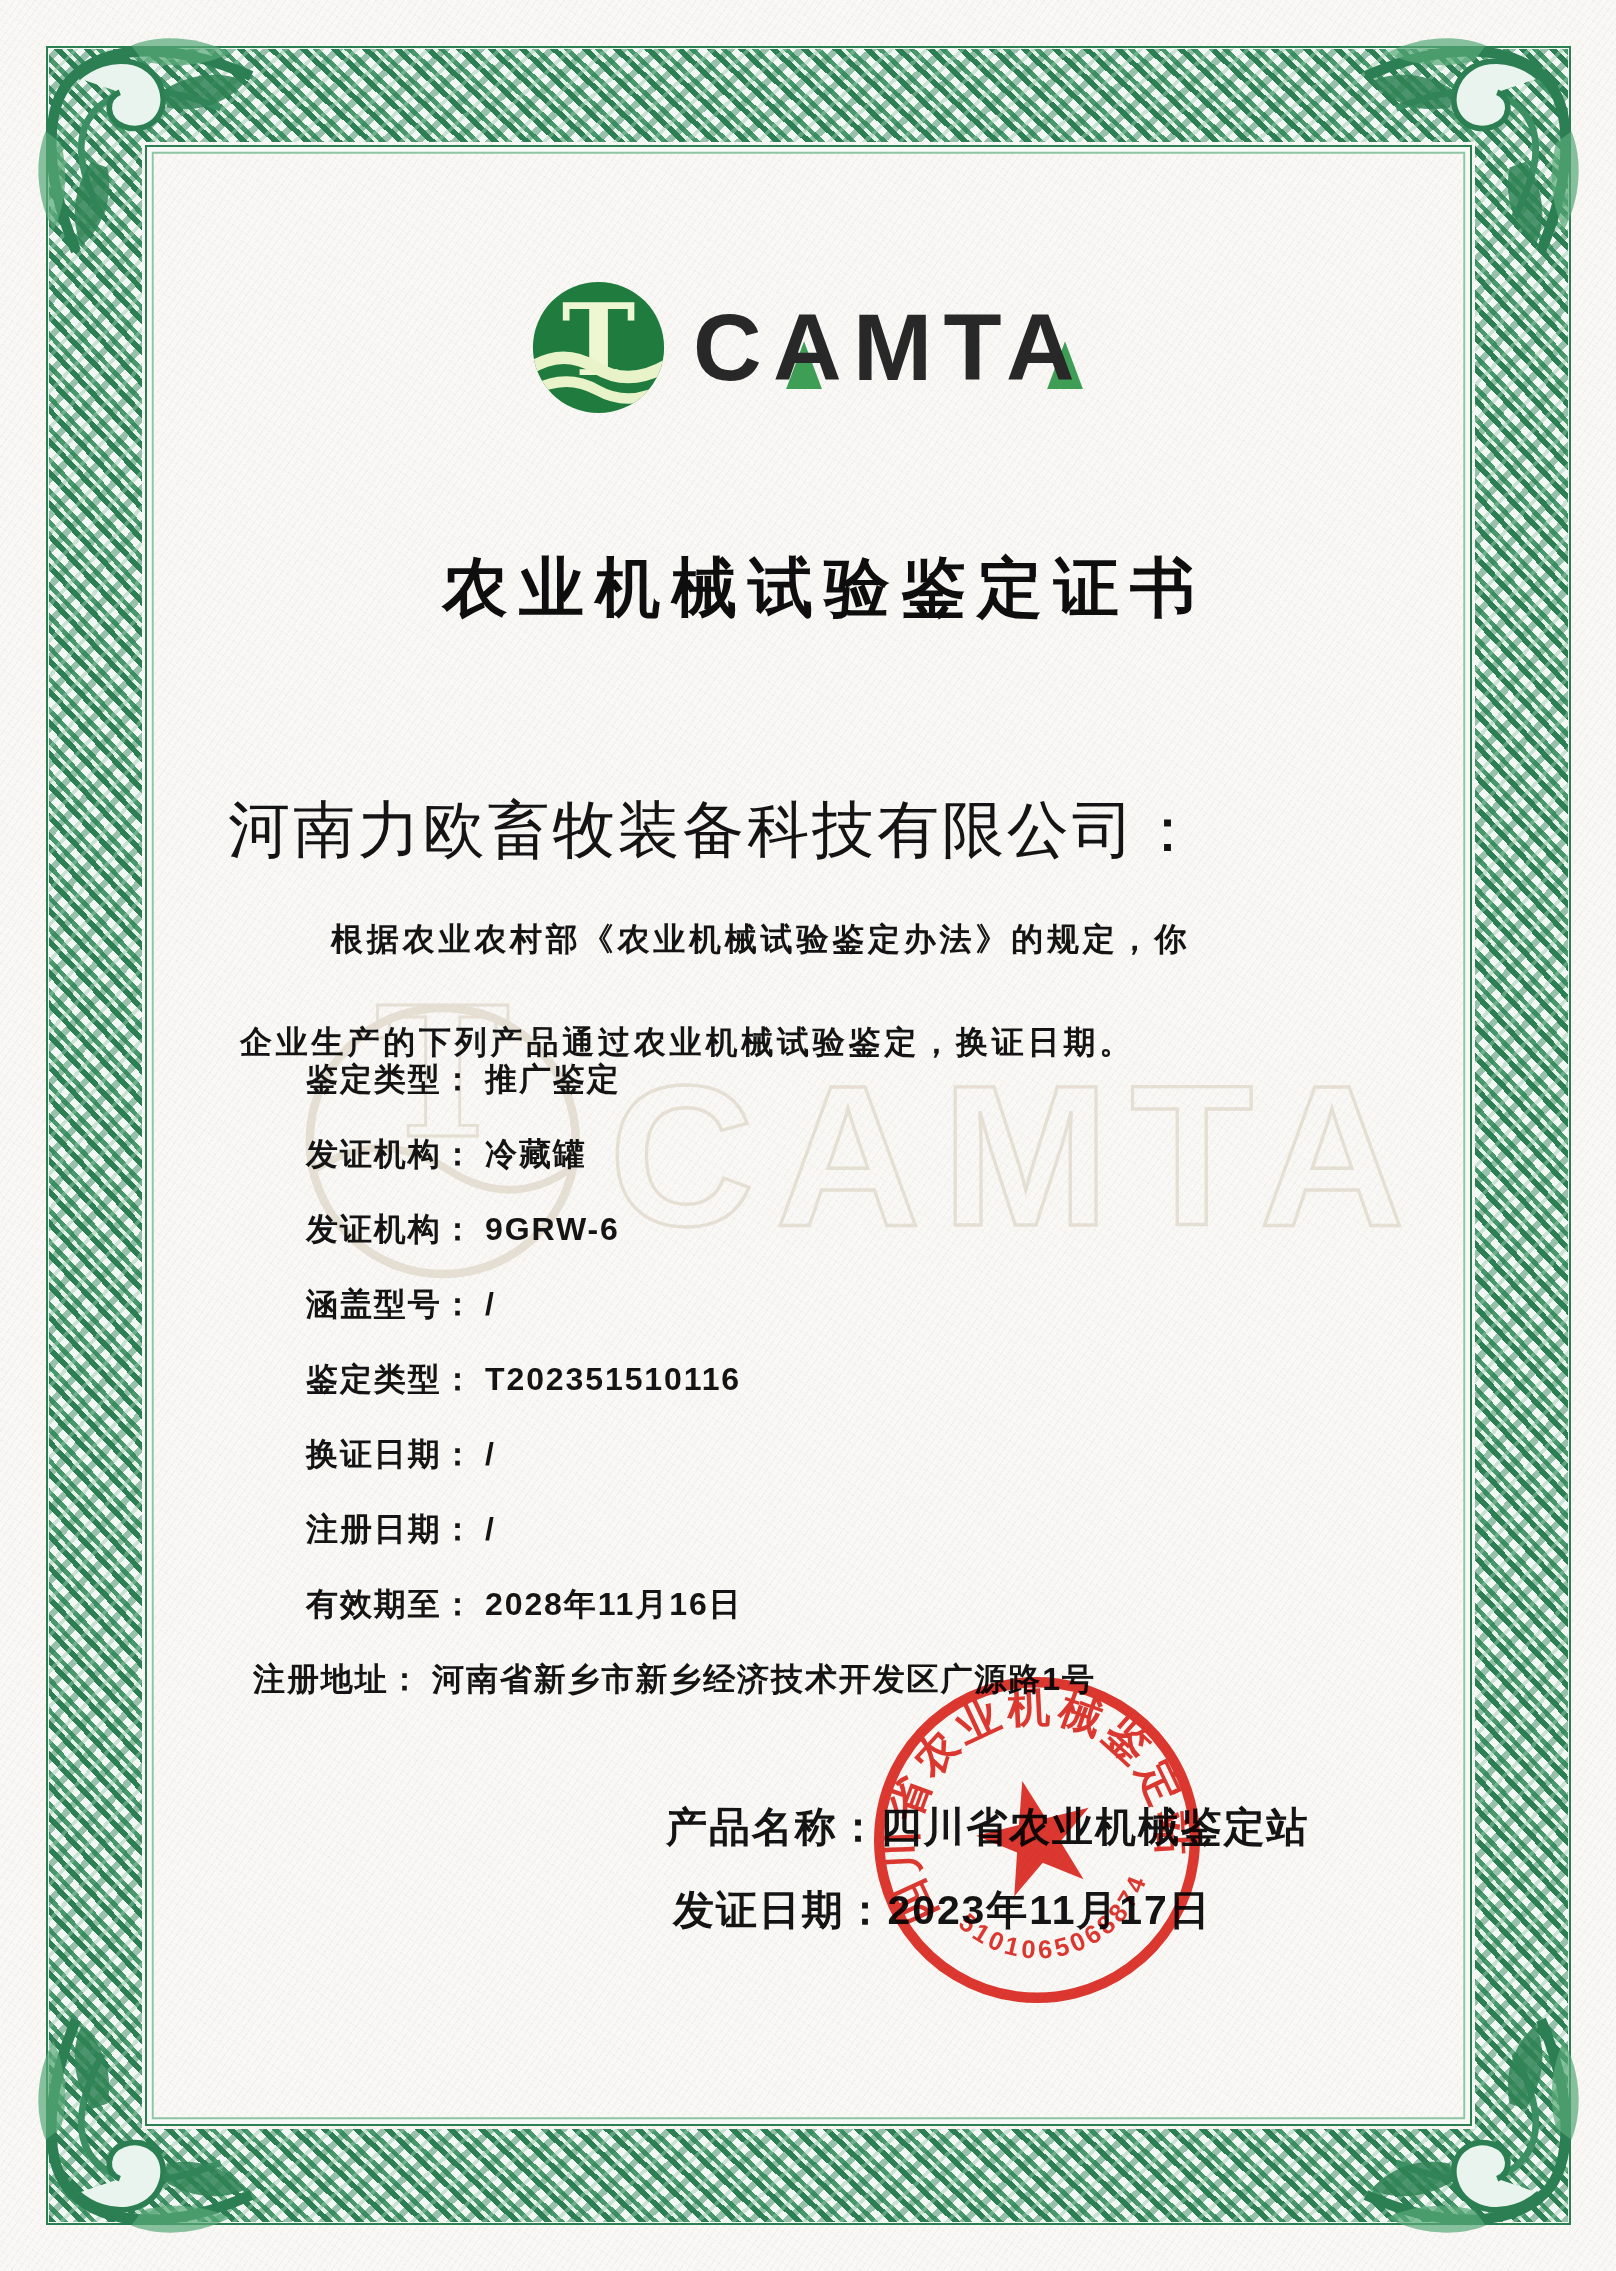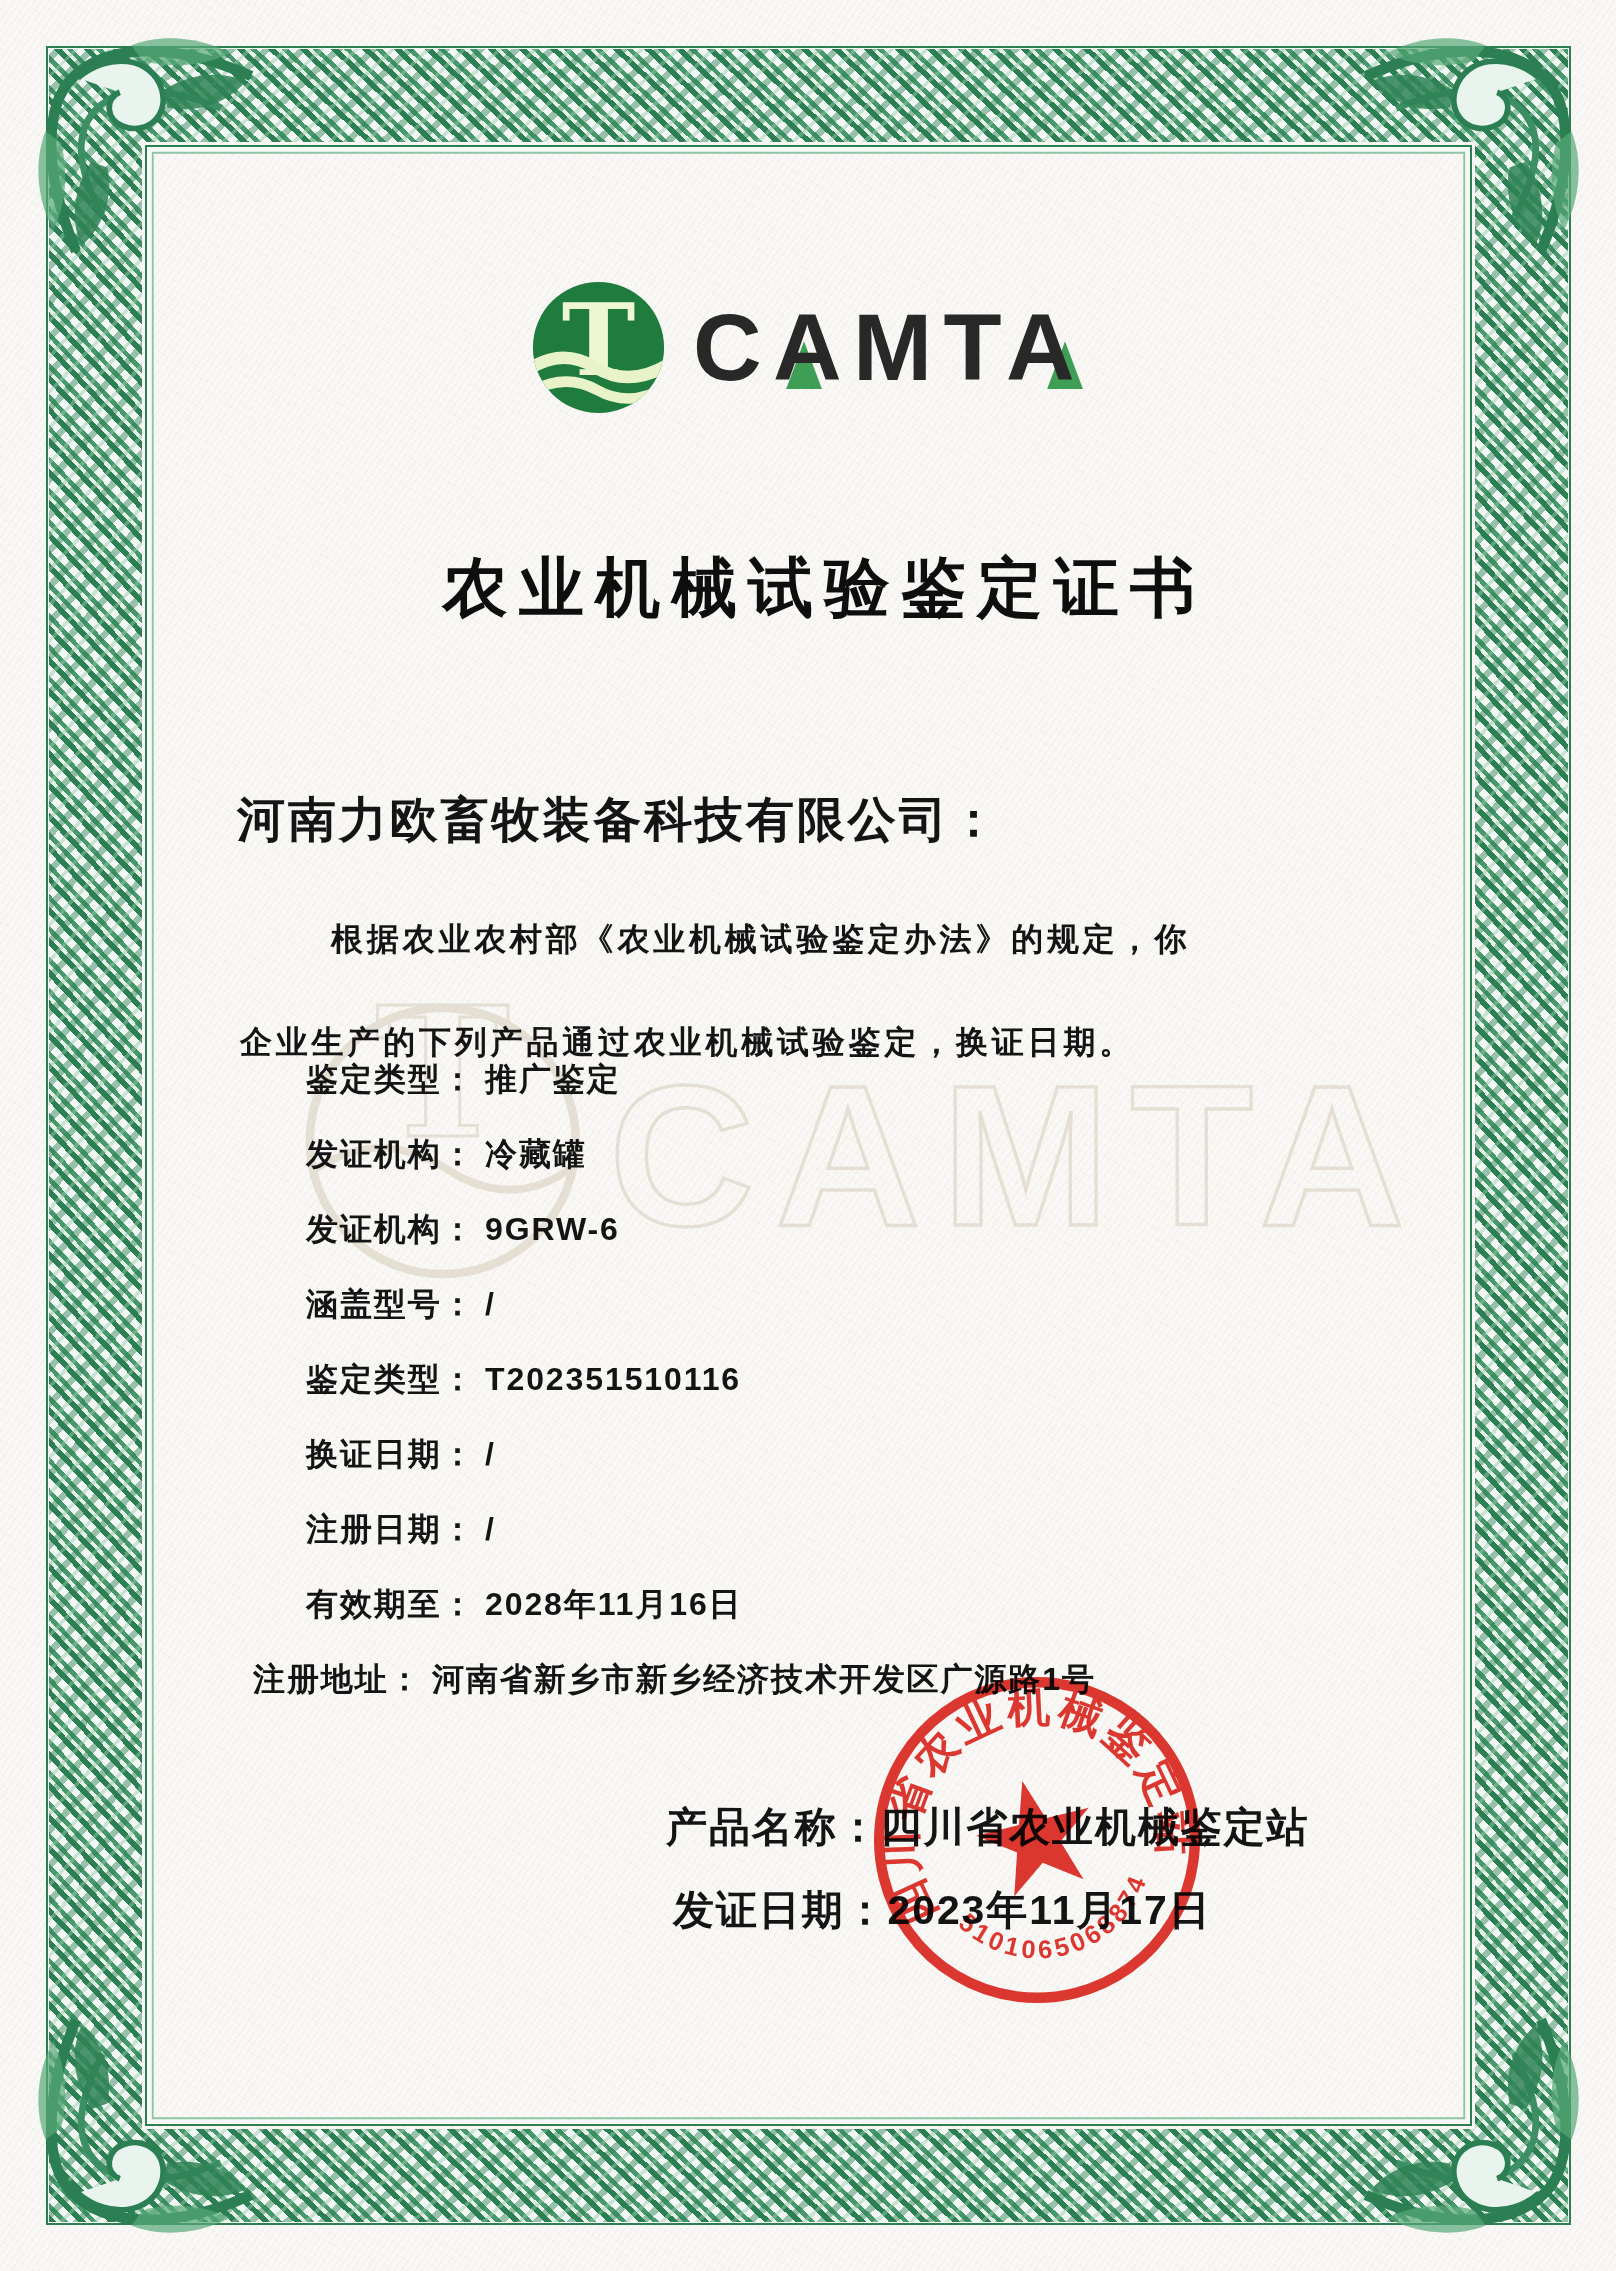--- a/index.html
+++ b/index.html
@@ -28,21 +28,21 @@
   .logo-row{position:absolute;left:0;top:280px;width:100%;display:flex;justify-content:center;align-items:center;gap:27px;}
   .logo-mark{width:135px;height:135px;flex:0 0 auto;}
   .wordmark-wrap{position:relative;display:inline-block;}
   .wordmark{font-size:95px;font-weight:800;letter-spacing:11.4px;color:#282828;font-family:"Liberation Sans",sans-serif;line-height:1;}
   .wm-tri{position:absolute;bottom:5.7px;width:36px;height:48px;background:#3f9e55;z-index:-1;
     clip-path:polygon(50% 0,100% 100%,0 100%);}
   .wm-tri.t1{left:93px;}
   .wm-tri.t2{left:354px;}
   .cert-title{position:absolute;left:16px;top:508px;width:100%;text-align:center;font-family:"DejaVu Serif","Liberation Serif",serif;
     font-size:65px;font-weight:800;letter-spacing:11.4px;color:#0e0e0e;margin-top:36px;}
-  .recipient{position:absolute;left:228px;top:788px;font-size:48px;font-weight:700;letter-spacing:2.9px;margin-left:9px;}
+  .recipient{position:absolute;left:228px;top:788px;font-size:62px;font-weight:400;letter-spacing:2.9px;}
   .para{position:absolute;left:240px;top:888px;width:1236px;font-size:32px;font-weight:600;letter-spacing:3.8px;line-height:103px;}
   .para .indent{padding-left:91px;}
   .fields{position:absolute;left:306px;top:1042px;display:flex;flex-direction:column;}
   .frow{height:75px;display:flex;align-items:center;font-size:32px;font-weight:700;letter-spacing:1.9px;white-space:nowrap;}
   .frow .fval{margin-left:9.5px;}
   .frow.addr{margin-left:-53px;}
   .issuer-line{position:absolute;left:666px;top:1800px;font-size:41px;font-weight:700;letter-spacing:1.9px;white-space:nowrap;}
   .date-line{position:absolute;left:673px;top:1883px;font-size:41px;font-weight:700;letter-spacing:1.9px;white-space:nowrap;}
   
   .seal{position:absolute;left:845px;top:1648px;width:384px;height:384px;z-index:4;

